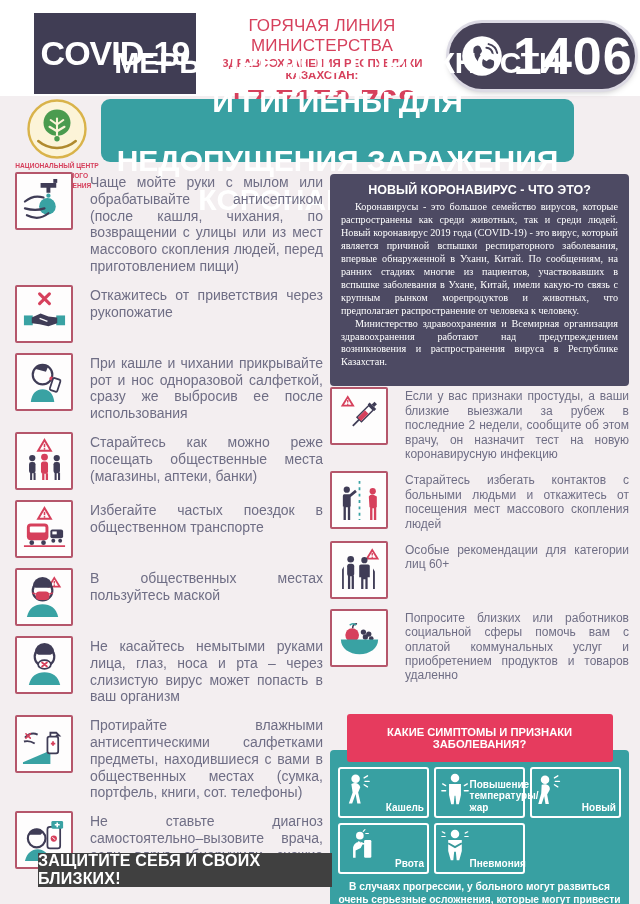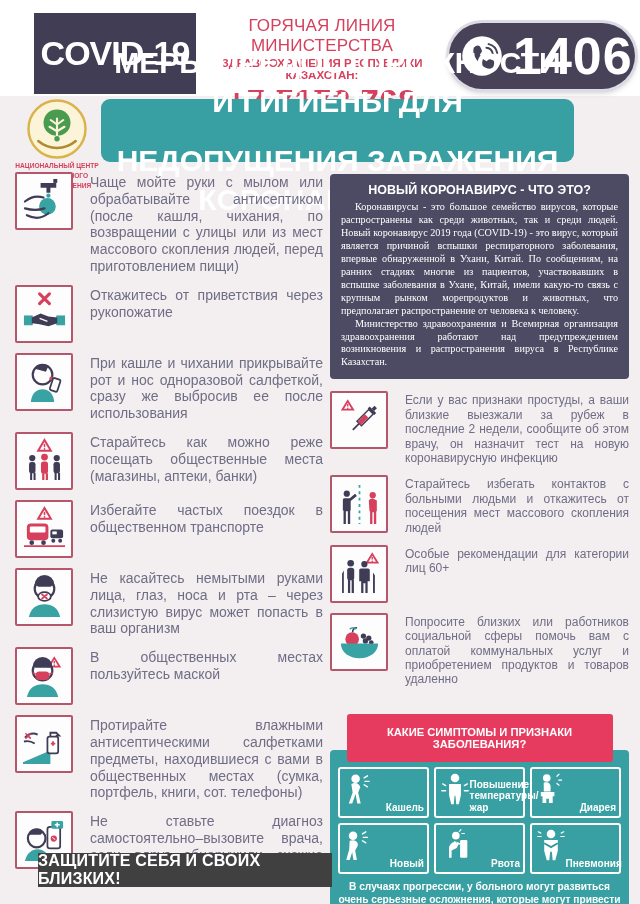--- a/index.html
+++ b/index.html
@@ -33,21 +33,21 @@
   .col-left{position:absolute;left:15px;top:172px;width:308px;}
   .col-right{position:absolute;left:330px;top:174px;width:299px;}
   .advice{display:flex;gap:17px;margin-bottom:10px;align-items:flex-start;}
   .icon-box{flex:none;width:58px;height:58px;background:#fefdfd;border:2px solid #b5566b;
             border-radius:2px;display:flex;align-items:center;justify-content:center;box-sizing:border-box;}
   .icon-box svg{width:47px;height:47px;display:block;}
   .advice-text{color:#6f6e85;font-size:14px;line-height:1.2;text-align:justify;padding-top:2px;}
   .col-right .advice-text{font-size:12px;}
 
   
-  .info-box{background:#4d4a63;border-radius:4px;color:#fff;padding:9px 11px 10px;margin-bottom:12px;}
+  .info-box{background:#4d4a63;border-radius:4px;color:#fff;padding:9px 11px 17px;margin-bottom:1px;}
   .info-box .title{text-align:center;font-weight:bold;font-size:12.5px;margin-bottom:4px;}
   .info-box p{margin:0;font-size:10.2px;line-height:1.27;text-align:justify;text-indent:14px;font-family:Liberation Serif, serif;}
 
   
   .protect-banner{position:absolute;left:38px;top:853px;width:294px;height:34px;background:#404040;
                   color:#fff;display:flex;align-items:center;justify-content:center;
                   font-weight:bold;font-size:16px;letter-spacing:.2px;}
 
   
   .symptoms{position:absolute;left:330px;top:714px;width:299px;}
@@ -195,46 +195,46 @@
               <path d="M3 42h42" stroke="#d6405c" stroke-width="1.6"></path>
             </svg>
           </span>
     </div>
     <div class="advice-text">Избегайте частых поездок в общественном транспорте</div>
   </div>
       <div class="advice">
     <div class="icon-box">
       <span class="adv-icon">
             <svg viewBox="0 0 48 48">
-              <path d="M8 45c2-9 8-13 16-13s14 4 16 13z" fill="#39a2a3"></path>
-              <circle cx="24" cy="16" r="10" fill="none" stroke="#3f3c56" stroke-width="2.2"></circle>
-              <path d="M14 12a10 10 0 0 1 20 0l-4 2H18z" fill="#3f3c56"></path>
-              <ellipse cx="24" cy="24" rx="6.5" ry="4.5" fill="#fff" stroke="#3f3c56" stroke-width="1.8"></ellipse>
-              <path d="M21.5 22l5 4M26.5 22l-5 4" stroke="#d6405c" stroke-width="1.8" stroke-linecap="round"></path>
-            </svg>
-          </span>
-    </div>
-    <div class="advice-text">Не касайтесь немытыми руками лица, глаз, носа и рта – через слизистую вирус может попасть в ваш организм</div>
-  </div>
-      <div class="advice">
-    <div class="icon-box">
-      <span class="adv-icon">
-            <svg viewBox="0 0 48 48">
               <path d="M34 5l5.5 9h-11z" fill="none" stroke="#d6405c" stroke-width="1.8"></path>
               <path d="M34 8.2v2.6" stroke="#d6405c" stroke-width="1.4"></path>
               <circle cx="34" cy="12.4" r=".8" fill="#d6405c"></circle>
               <path d="M6 45c2-9 8-13 16-13s14 4 16 13z" fill="#39a2a3"></path>
               <circle cx="22" cy="18" r="10" fill="none" stroke="#3f3c56" stroke-width="2.2"></circle>
               <path d="M12 14a10 10 0 0 1 20 0l-3 1H15z" fill="#3f3c56"></path>
               <rect x="15" y="19" width="14" height="8.5" rx="3.8" fill="#d6405c"></rect>
               <path d="M15 21.5l-3.5-1.2M29 21.5l3.5-1.2" stroke="#d6405c" stroke-width="1.6"></path>
             </svg>
           </span>
     </div>
     <div class="advice-text">В общественных местах пользуйтесь маской</div>
+  </div>
+      <div class="advice">
+    <div class="icon-box">
+      <span class="adv-icon">
+            <svg viewBox="0 0 48 48">
+              <path d="M8 45c2-9 8-13 16-13s14 4 16 13z" fill="#39a2a3"></path>
+              <circle cx="24" cy="16" r="10" fill="none" stroke="#3f3c56" stroke-width="2.2"></circle>
+              <path d="M14 12a10 10 0 0 1 20 0l-4 2H18z" fill="#3f3c56"></path>
+              <ellipse cx="24" cy="24" rx="6.5" ry="4.5" fill="#fff" stroke="#3f3c56" stroke-width="1.8"></ellipse>
+              <path d="M21.5 22l5 4M26.5 22l-5 4" stroke="#d6405c" stroke-width="1.8" stroke-linecap="round"></path>
+            </svg>
+          </span>
+    </div>
+    <div class="advice-text">Не касайтесь немытыми руками лица, глаз, носа и рта – через слизистую вирус может попасть в ваш организм</div>
   </div>
       <div class="advice">
     <div class="icon-box">
       <span class="adv-icon">
             <svg viewBox="0 0 48 48">
               <path d="M4 17c4-4 9-5 13-3" fill="none" stroke="#3f3c56" stroke-width="2"></path>
               <path d="M5 13l4.5 4.5M9.5 13L5 17.5" stroke="#d6405c" stroke-width="1.6" stroke-linecap="round"></path>
               <path d="M3 21c4-1 8 0 11 2" fill="none" stroke="#3f3c56" stroke-width="2"></path>
               <path d="M2 42l28-12v14H2z" fill="#39a2a3"></path>
               <rect x="27" y="16" width="11" height="17" rx="2" fill="#fff" stroke="#3f3c56" stroke-width="1.8"></rect>
@@ -364,29 +364,20 @@
           <div class="sym-cell">
     <span class="sym-icon"><svg viewBox="0 0 40 40">
                 <circle cx="20" cy="7" r="5" fill="#fff"></circle>
                 <path d="M13 14h14v13l-2.5 11h-3l-1-10h-1l-1 10h-3L13 27z" fill="#fff"></path>
                 <path d="M9 16l-3.5-2M9 22H4.5M31 16l3.5-2M31 22h4.5" stroke="#fff" stroke-width="1.6" stroke-linecap="round"></path>
               </svg></span>
     <span class="sym-label">Повышение температуры/ жар</span>
   </div>
           <div class="sym-cell">
     <span class="sym-icon"><svg viewBox="0 0 40 40">
-                <circle cx="15" cy="7" r="4.5" fill="#fff"></circle>
-                <path d="M11.5 12.5c4.5-1.5 8 .5 8 4.5v6h-8z" fill="#fff"></path>
-                <path d="M8 23.5h16v5H8zM10 28.5h12v8h-4.5v-5h-3v5H10z" fill="#fff"></path>
-                <path d="M27 5l2.5-2.5M29 9.5h3.5M27 13.5l2.5 2" stroke="#fff" stroke-width="1.4" stroke-linecap="round"></path>
-              </svg></span>
-    <span class="sym-label">Диарея</span>
-  </div>
-          <div class="sym-cell">
-    <span class="sym-icon"><svg viewBox="0 0 40 40">
                 <circle cx="13" cy="9" r="5" fill="#fff"></circle>
                 <path d="M9 15c6-2 10.5 1 9.5 6l-3 5.5 2 11h-4l-1.5-9-3 9H5l3.5-12.5z" fill="#fff"></path>
                 <path d="M24 7l4-2.5M25 11h5M24 15l4 2.5" stroke="#fff" stroke-width="1.6" stroke-linecap="round"></path>
               </svg></span>
     <span class="sym-label">Новый</span>
   </div>
           <div class="sym-cell">
     <span class="sym-icon"><svg viewBox="0 0 40 40">
                 <circle cx="21" cy="9" r="4.5" fill="#fff"></circle>
                 <path d="M6 35h7V23c1.5-6 7.5-8.5 12-5.5l-3 6-6 3v8.5z" fill="#fff"></path>

